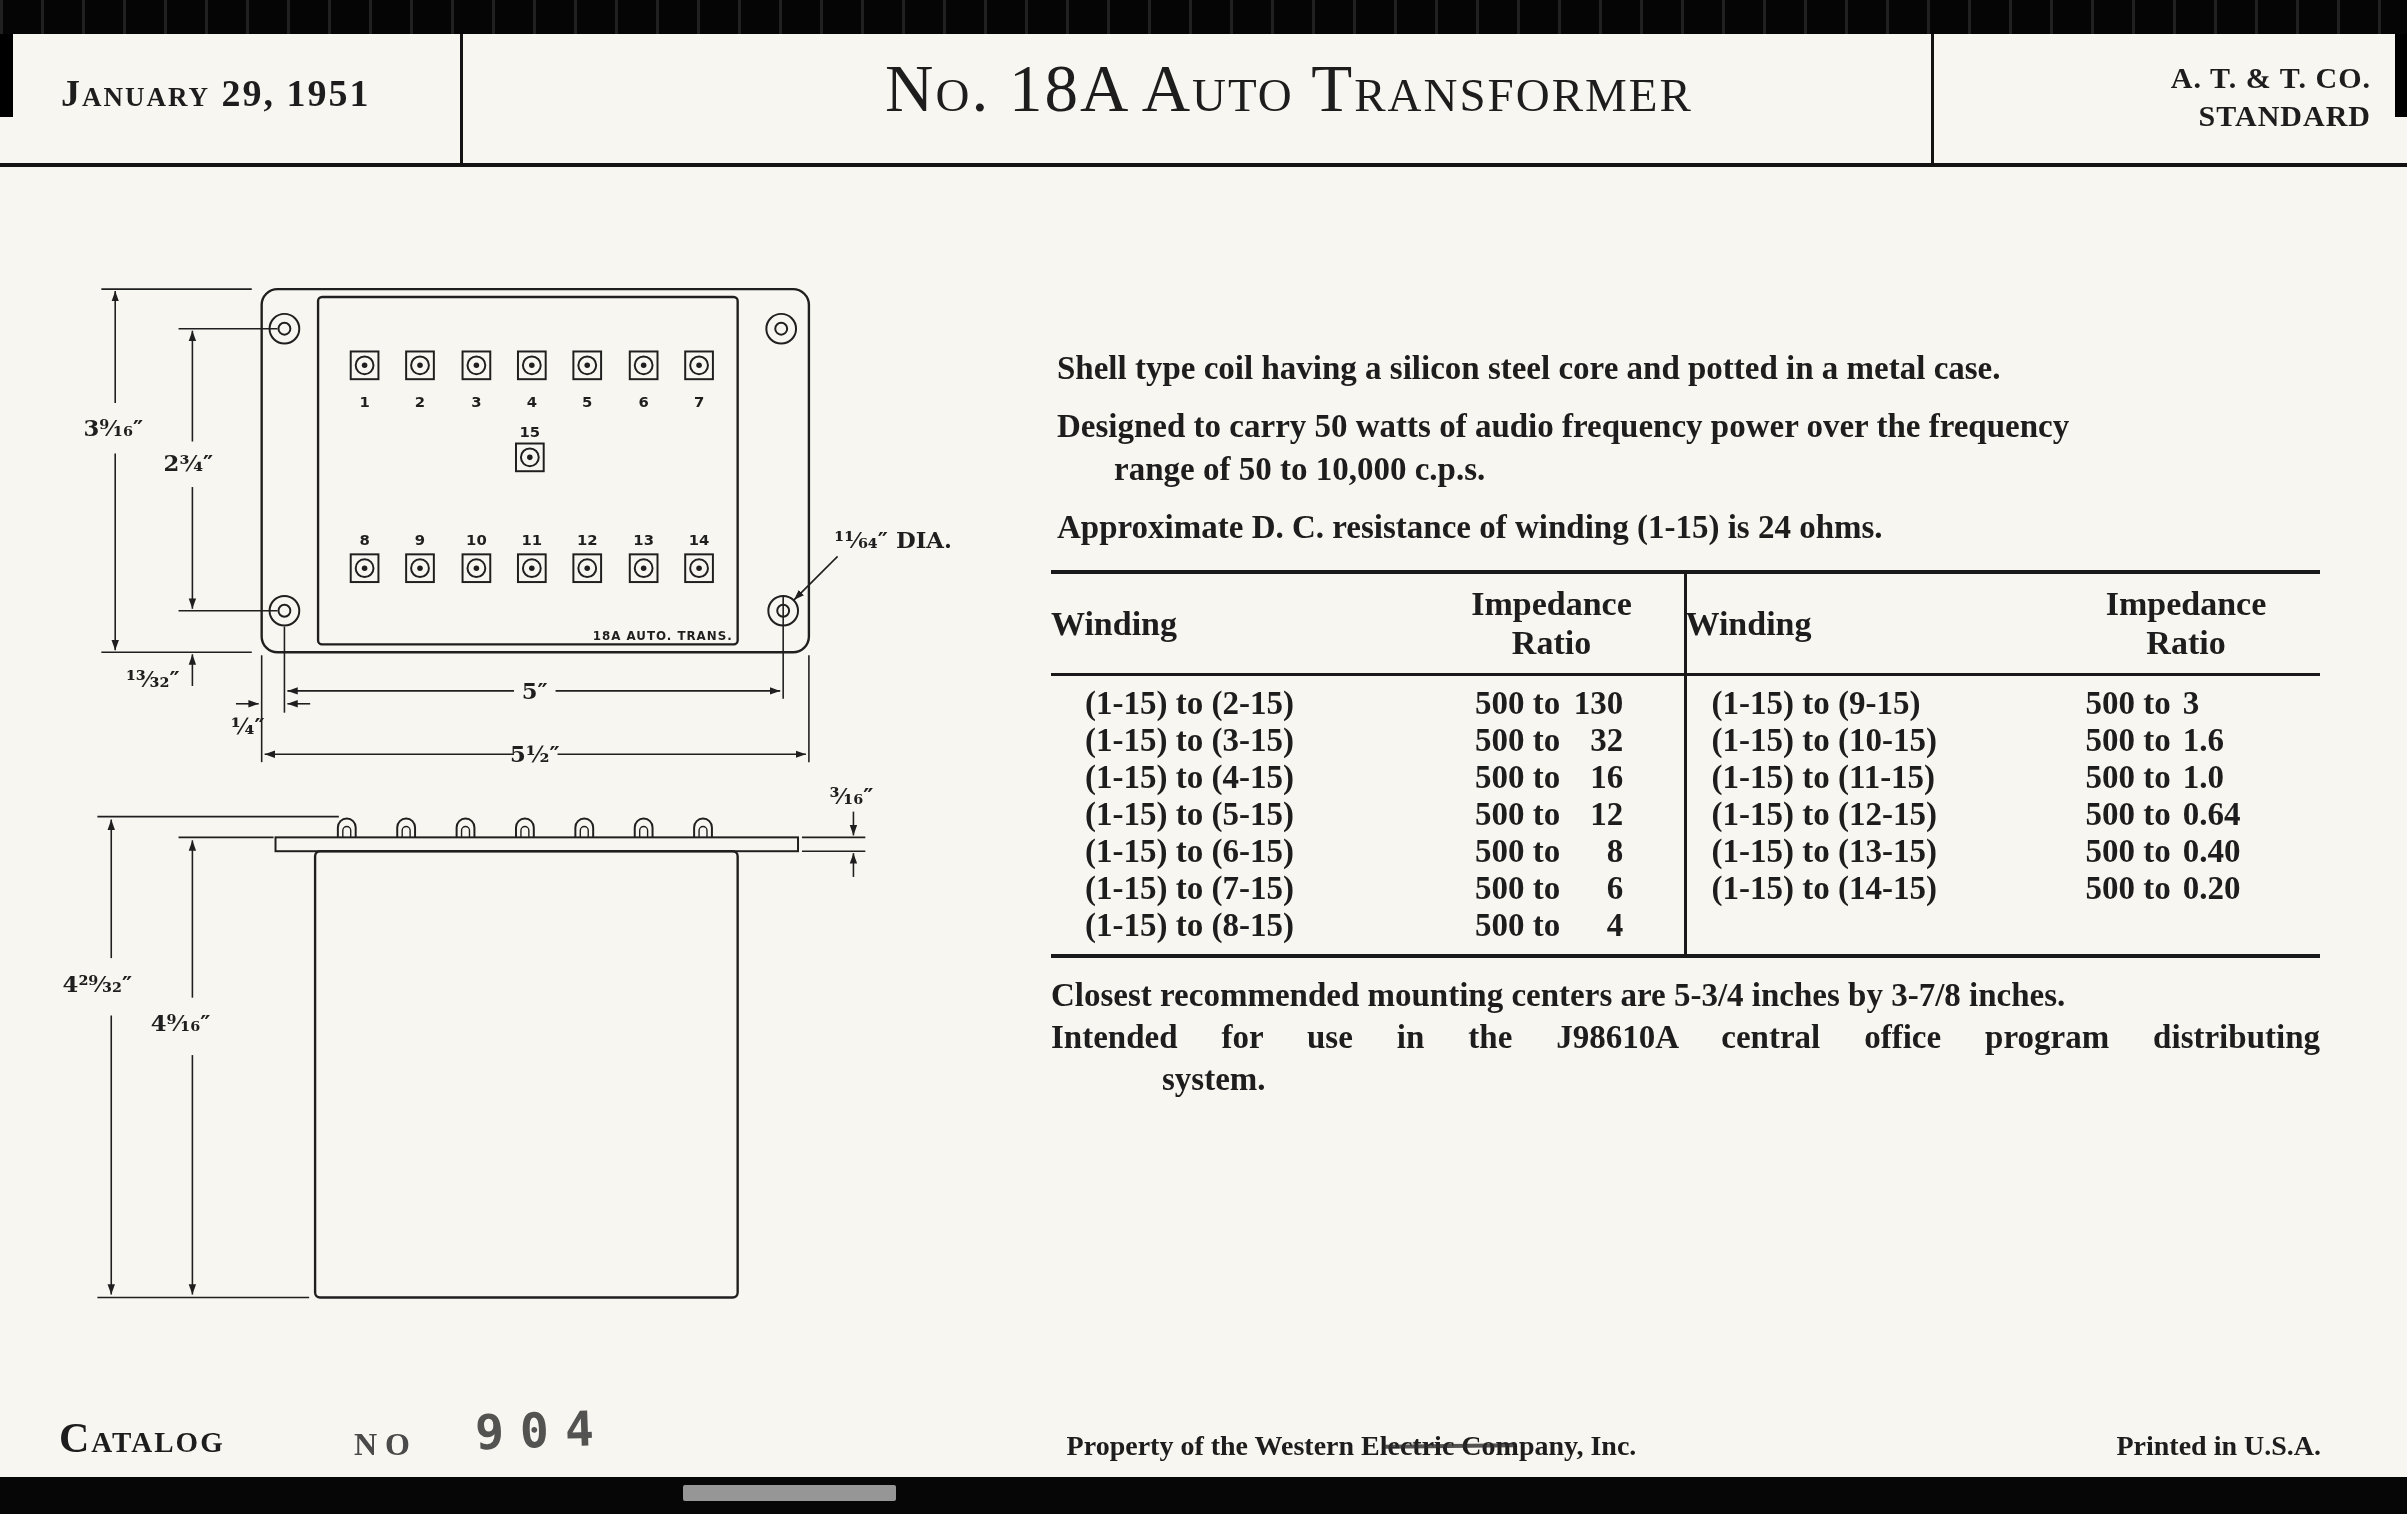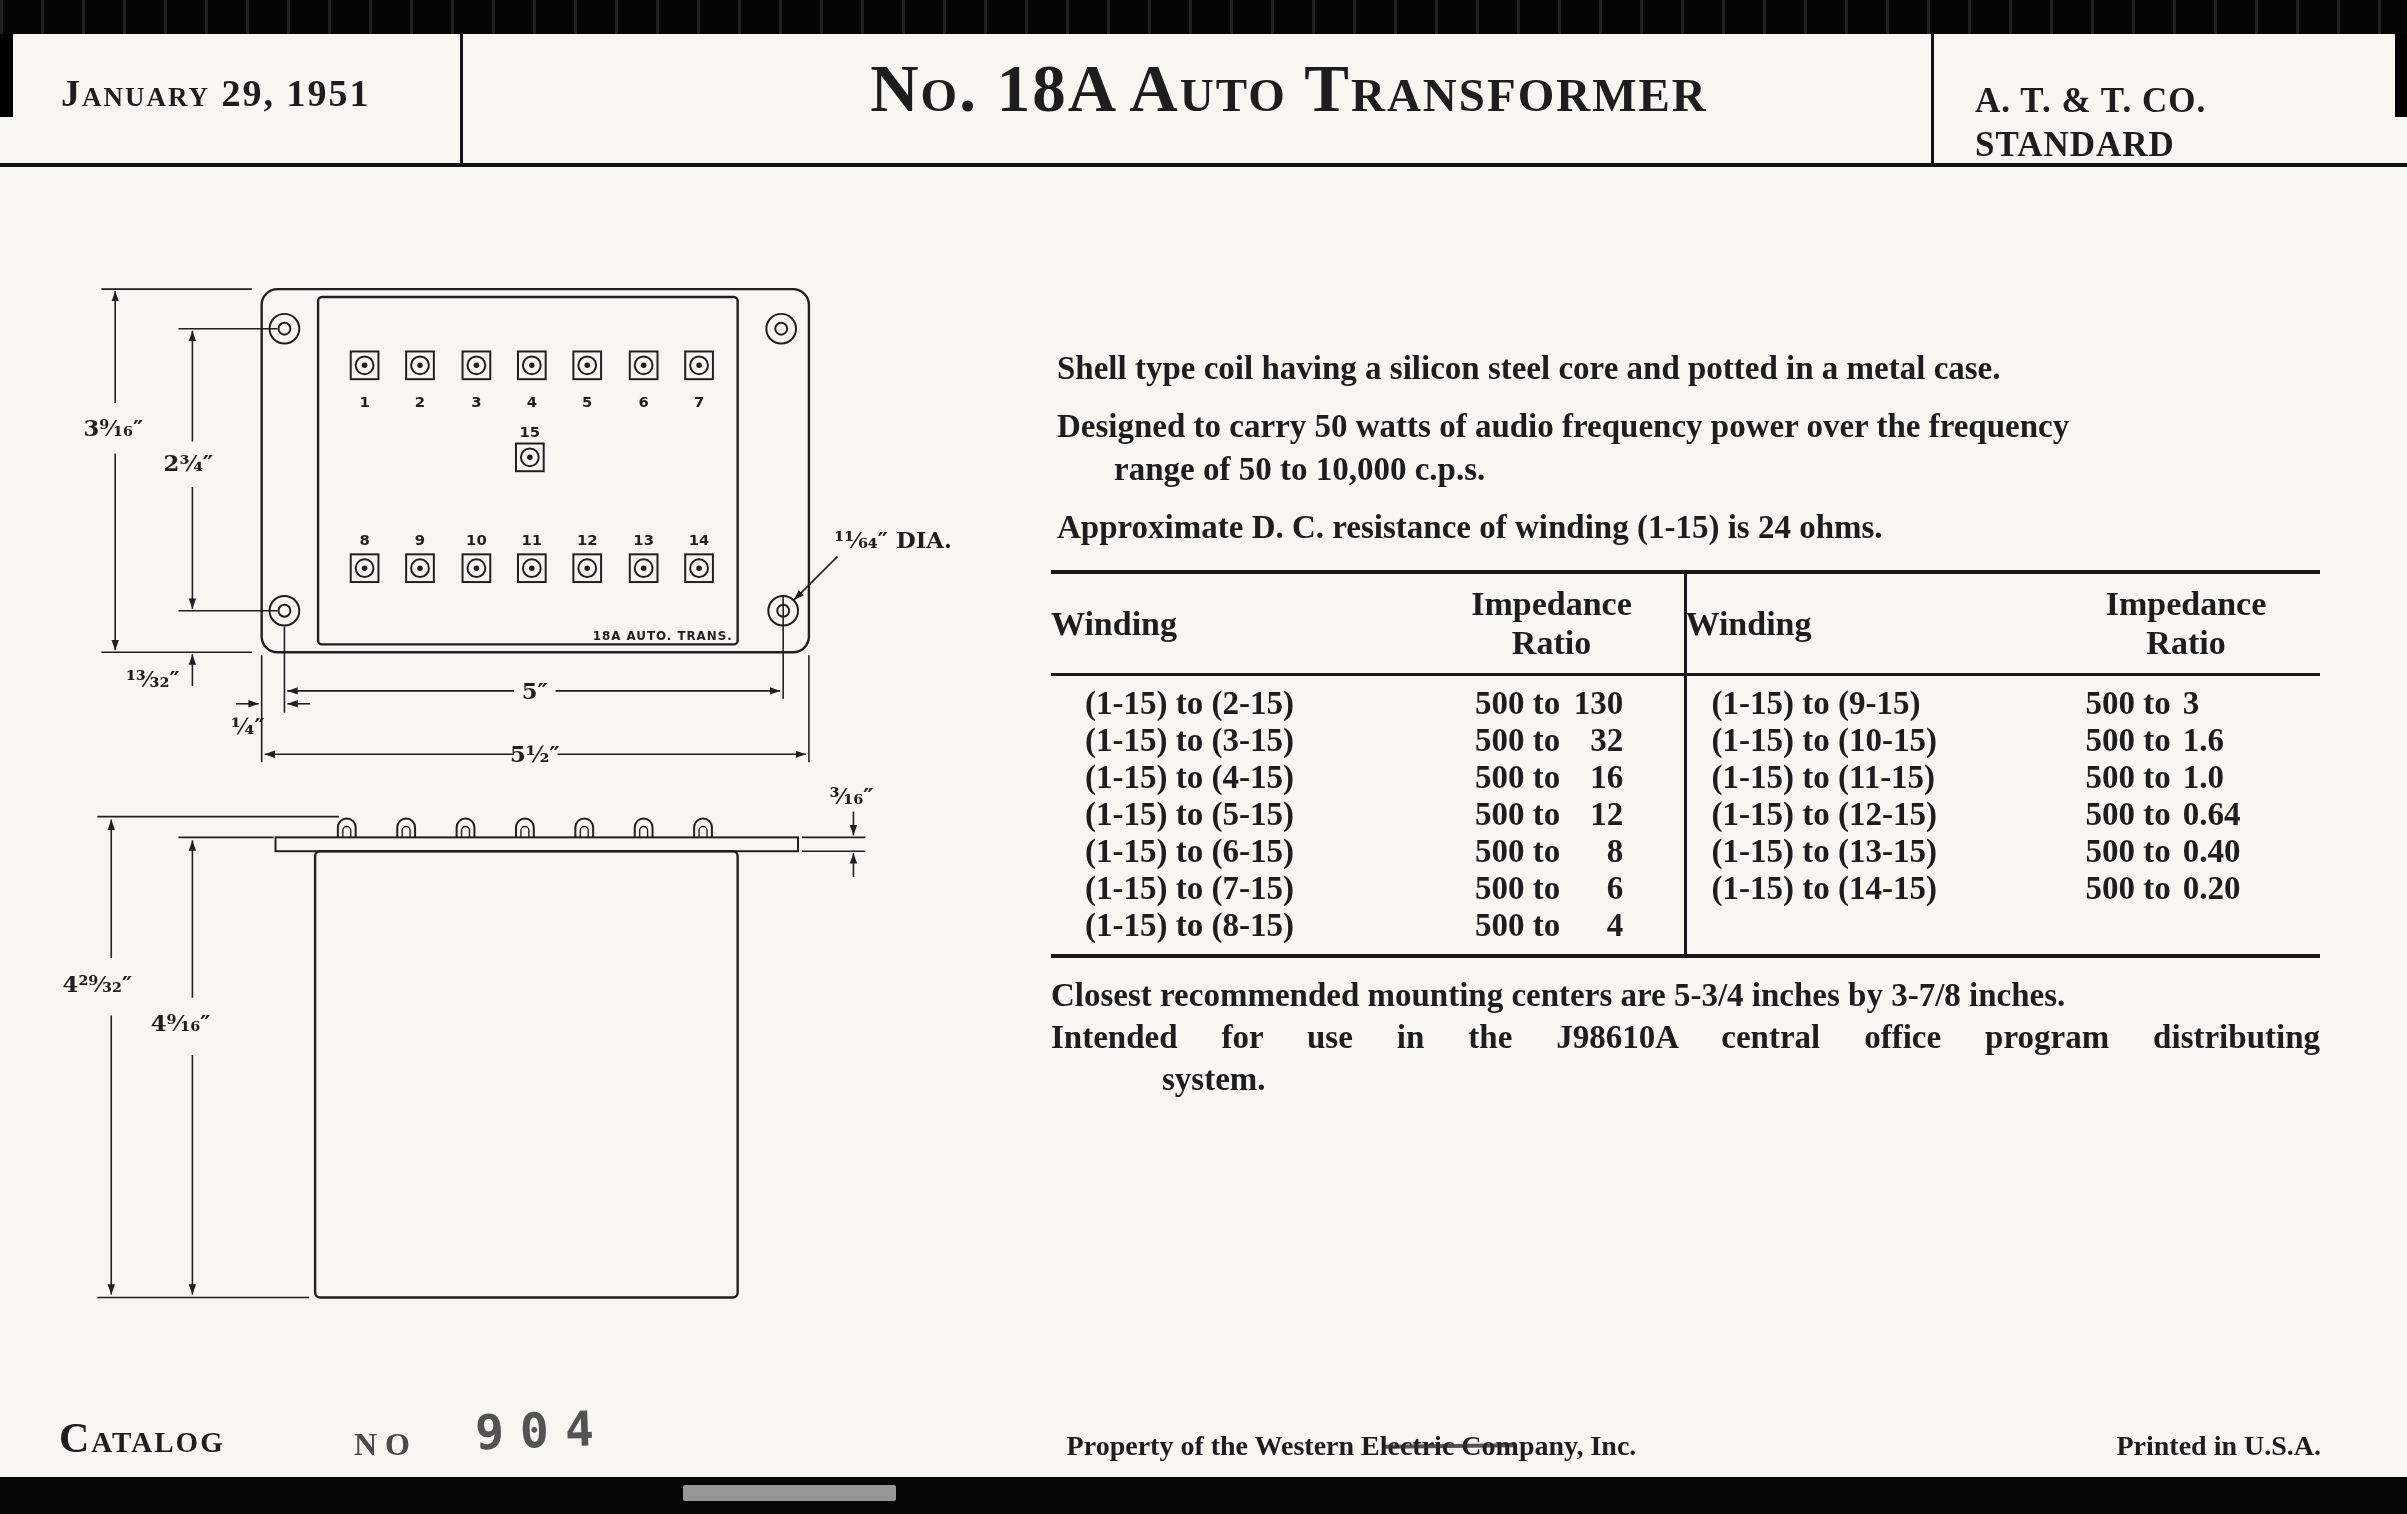--- a/index.html
+++ b/index.html
@@ -14,23 +14,23 @@
     background-image:repeating-linear-gradient(90deg, rgba(55,55,55,.55) 0 3px, transparent 3px 41px);}
   .bar-bottom{position:absolute;left:0;top:1477px;width:2408px;height:38px;background:#060606;}
   .bar-bottom .blob{position:absolute;left:683px;top:8px;width:213px;height:16px;background:#969696;border-radius:2px;}
   .edge{position:absolute;background:#000;}
   .edge-left{left:0;top:34px;width:13px;height:83px;}
   .edge-right{right:0;top:34px;width:13px;height:83px;}
 
   
   .h-date{position:absolute;left:61px;top:71px;font-variant:small-caps;font-weight:bold;font-size:38px;letter-spacing:2px;}
   .h-title{position:absolute;left:460px;top:50px;width:1658px;text-align:center;
-    font-variant:small-caps;font-weight:bold;font-size:67px;letter-spacing:2px;}
-  .h-org{position:absolute;left:1975px;top:59px;width:396px;text-align:left;font-weight:bold;
-    font-size:35px;letter-spacing:1px;line-height:1.25;margin-top:20px;}
+    font-variant:small-caps;font-weight:normal;font-size:67px;letter-spacing:2px;}
+  .h-org{position:absolute;left:1975px;top:59px;width:396px;text-align:right;font-weight:bold;
+    font-size:30px;letter-spacing:1px;line-height:1.25;}
   .divider{position:absolute;top:34px;height:130px;width:3px;background:#131313;}
   .d1{left:460px}.d2{left:1931px}
   .rule{position:absolute;left:0;top:163px;width:2408px;height:4px;background:#131313;}
 
   
   .drawing{position:absolute;left:40px;top:168px;}
   .dimtext{font-family:"DejaVu Serif", serif;font-size:23px;font-weight:bold;}
   .tnum{font-family:"DejaVu Sans", sans-serif;font-size:15px;font-weight:bold;}
   .caselbl{font-family:"DejaVu Sans", sans-serif;font-size:12px;letter-spacing:1px;font-weight:bold;}
 

